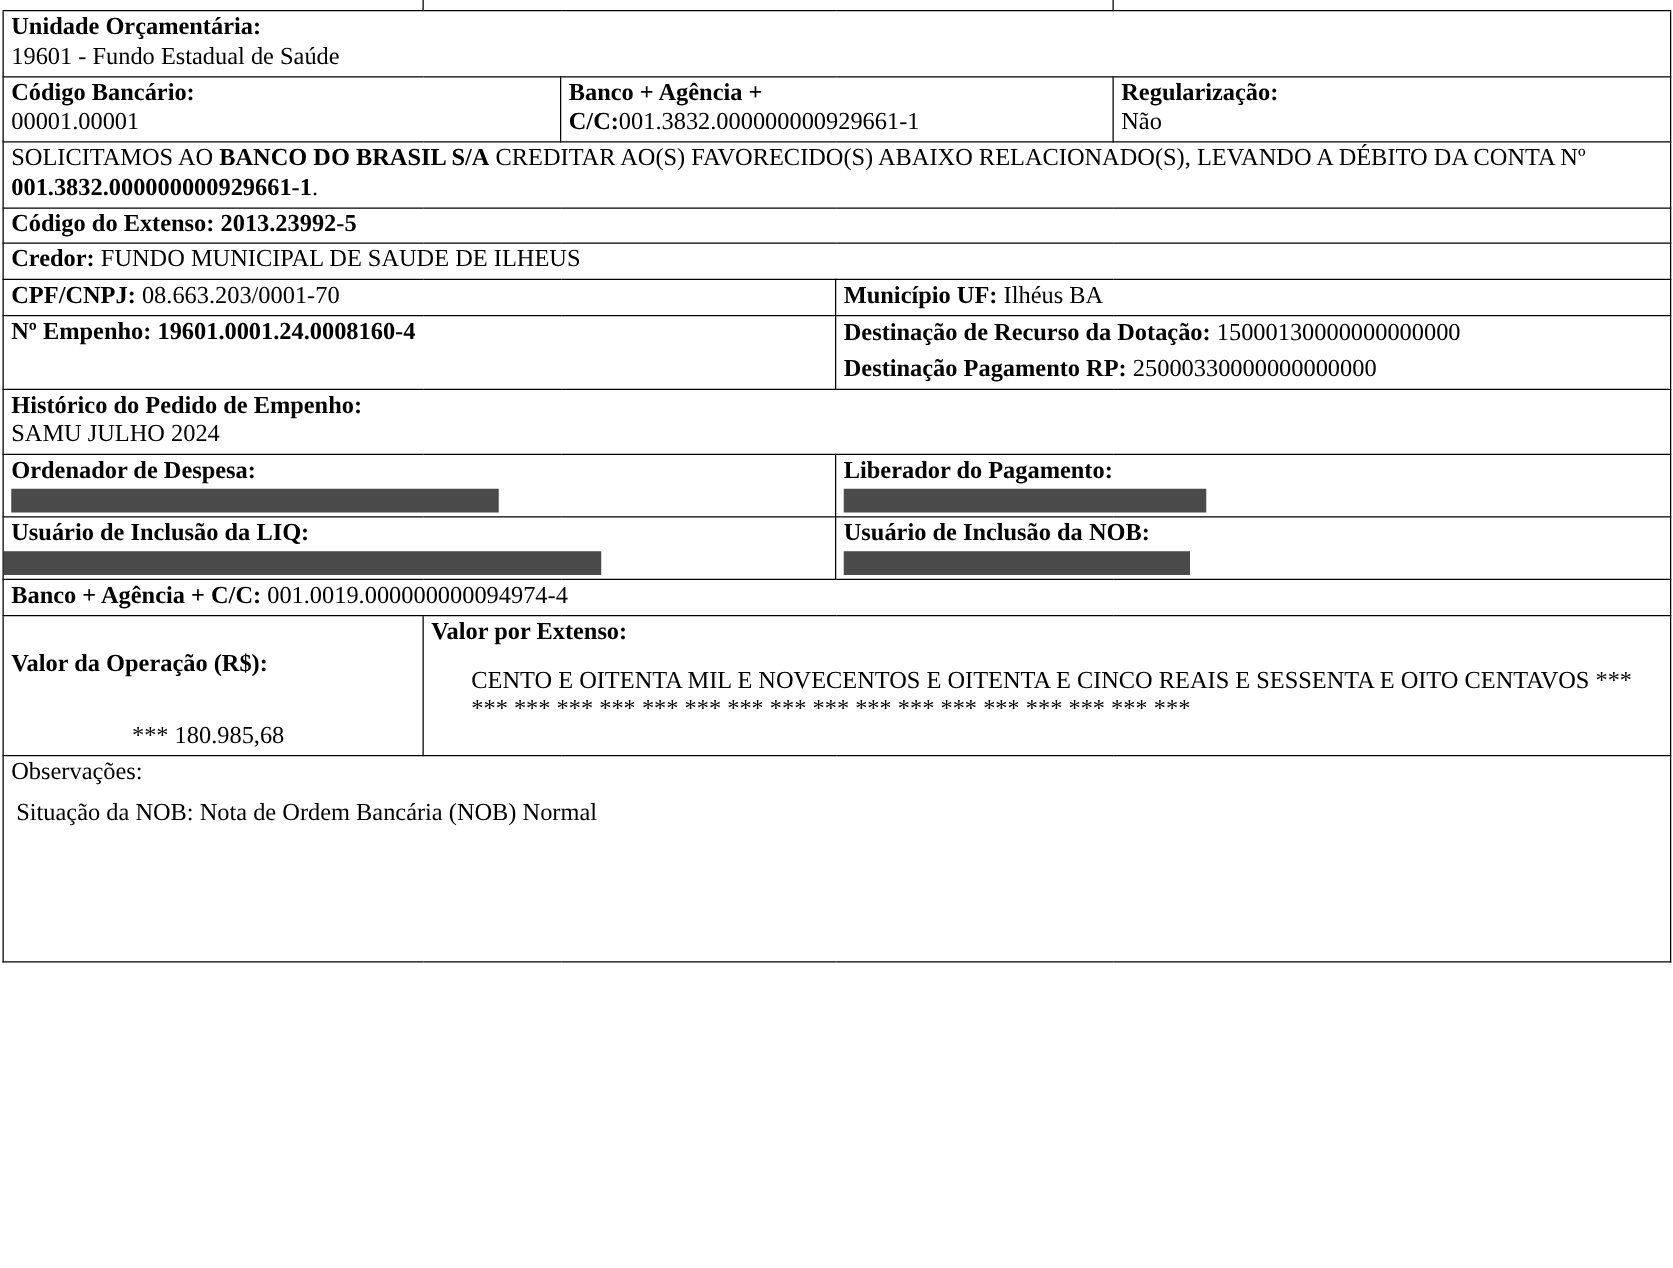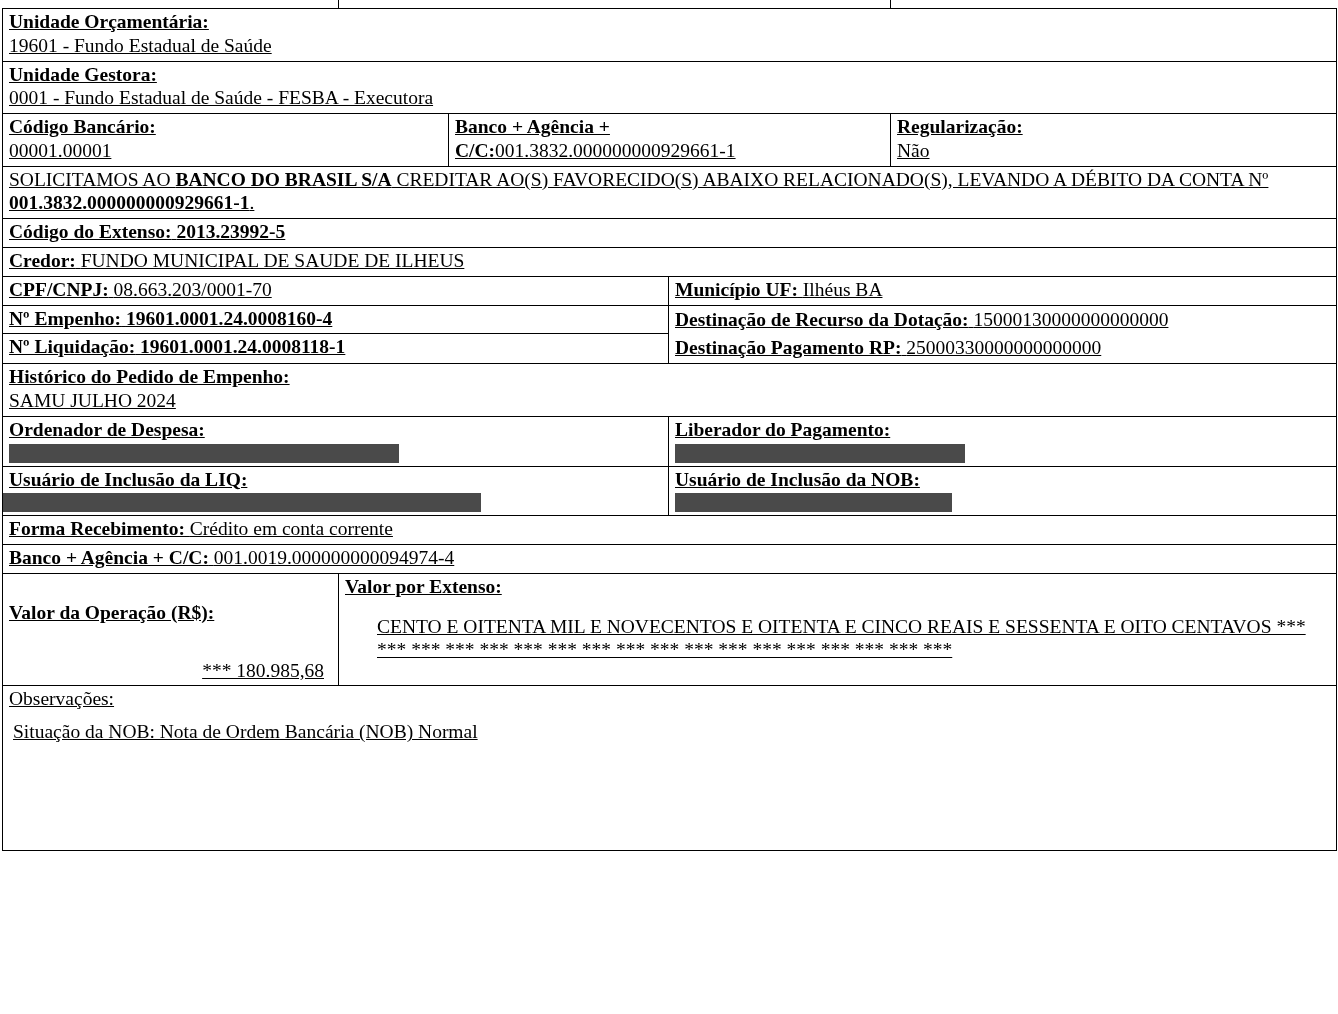--- a/index.html
+++ b/index.html
@@ -10,21 +10,20 @@
   body {
     font-family: "Liberation Serif", serif;
     color: #000000;
   }
   .page {
     width: 1338px;
     height: 1014px;
     position: relative;
     box-sizing: border-box;
     overflow: hidden;
-    text-decoration: underline;
   }
   .doc {
     width: 1334px;
     margin: 0 2px;
     border-collapse: collapse;
     table-layout: fixed;
   }
   .doc td {
     border: 1px solid #000000;
     vertical-align: top;
@@ -63,21 +62,21 @@
     height: 19px;
     margin-top: 2px;
   }
   .redact.w1 { width: 390px; }
   .redact.w2 { width: 290px; }
   .redact.w3 { width: 478px; }
   .redact.w4 { width: 277px; }
   .cellpad-lg { padding-top: 6px; }
   .hist-line2 { display: block; }
   .valor-op {
-    text-align: right;
+    text-align: center;
     padding-top: 34px;
     padding-right: 8px;
     white-space: nowrap;
   }
   .valor-op-lbl {
     font-weight: bold;
     display: block;
     text-align: left;
     padding-top: 26px;
   }
@@ -128,26 +127,20 @@
       <td class="side"></td>
     </tr>
 
     <tr>
       <td colspan="5">
         <span class="lbl pair-line">Unidade Orçamentária:</span>
         <span class="val pair-line">19601 - Fundo Estadual de Saúde</span>
       </td>
     </tr>
 
-    <tr>
-      <td colspan="5">
-        <span class="lbl pair-line">Unidade Gestora:</span>
-        <span class="val pair-line">0001 - Fundo Estadual de Saúde - FESBA - Executora</span>
-      </td>
-    </tr>
 
     <tr>
       <td colspan="2">
         <span class="lbl pair-line">Código Bancário:</span>
         <span class="val pair-line">00001.00001</span>
       </td>
       <td colspan="2">
         <span class="lbl pair-line">Banco + Agência +</span>
         <span class="pair-line nowrap"><b>C/C:</b><span class="val">001.3832.000000000929661-1</span></span>
       </td>
@@ -173,23 +166,20 @@
       <td colspan="3"><b>CPF/CNPJ:</b> <span class="val">08.663.203/0001-70</span></td>
       <td colspan="2"><b>Município UF:</b> <span class="val">Ilhéus BA</span></td>
     </tr>
 
     <tr>
       <td colspan="3" style="padding:0">
         <table class="nested">
           <tbody>
                 <tr>
             <td style="padding-left:6px"><b>Nº Empenho:</b> <b>19601.0001.24.0008160-4</b></td>
-          </tr>
-          <tr>
-            <td style="padding-left:6px"><b>Nº Liquidação:</b> <b>19601.0001.24.0008118-1</b></td>
           </tr>
         </tbody>
             </table>
       </td>
       <td colspan="2" style="padding:0">
         <table class="nested dest dest-wrap">
           <tbody>
                 <tr>
             <td><b>Destinação de Recurso da Dotação:</b> <span class="val">15000130000000000000</span></td>
           </tr>
@@ -223,23 +213,20 @@
       <td colspan="3" class="cellpad-lg">
         <span class="lbl pair-line">Usuário de Inclusão da LIQ:</span>
         <span class="redact w3" style="margin-left:-6px"></span>
       </td>
       <td colspan="2" class="cellpad-lg">
         <span class="lbl pair-line">Usuário de Inclusão da NOB:</span>
         <span class="redact w4"></span>
       </td>
     </tr>
 
-    <tr>
-      <td colspan="5"><b>Forma Recebimento:</b> <span class="val">Crédito em conta corrente</span></td>
-    </tr>
 
     <tr>
       <td colspan="5"><b>Banco + Agência + C/C:</b> <span class="val">001.0019.000000000094974-4</span></td>
     </tr>
 
     <tr>
       <td>
         <span class="valor-op-lbl">Valor da Operação (R$):</span>
         <span class="valor-op pair-line">*** 180.985,68</span>
       </td>

